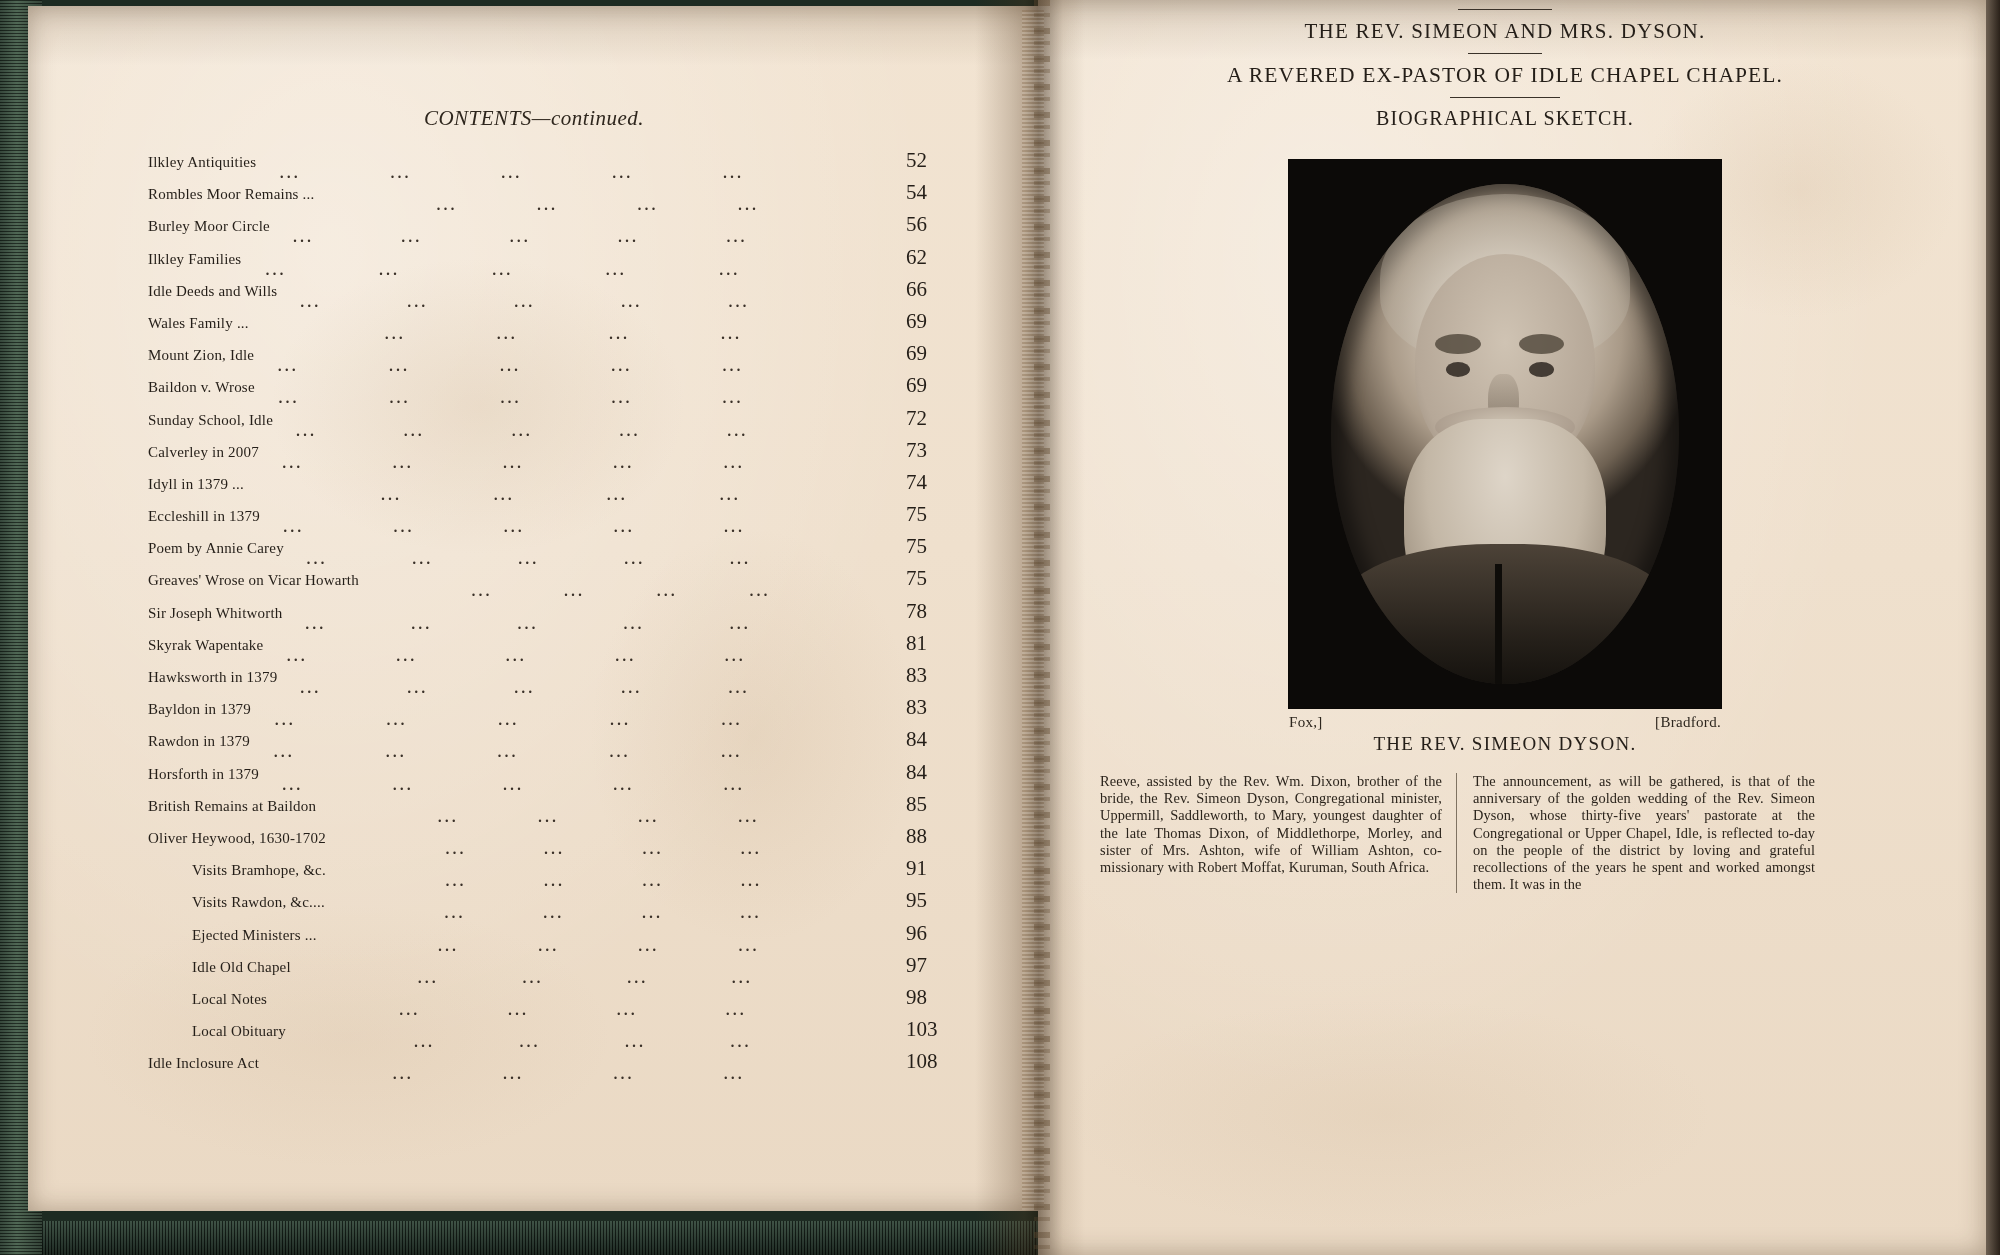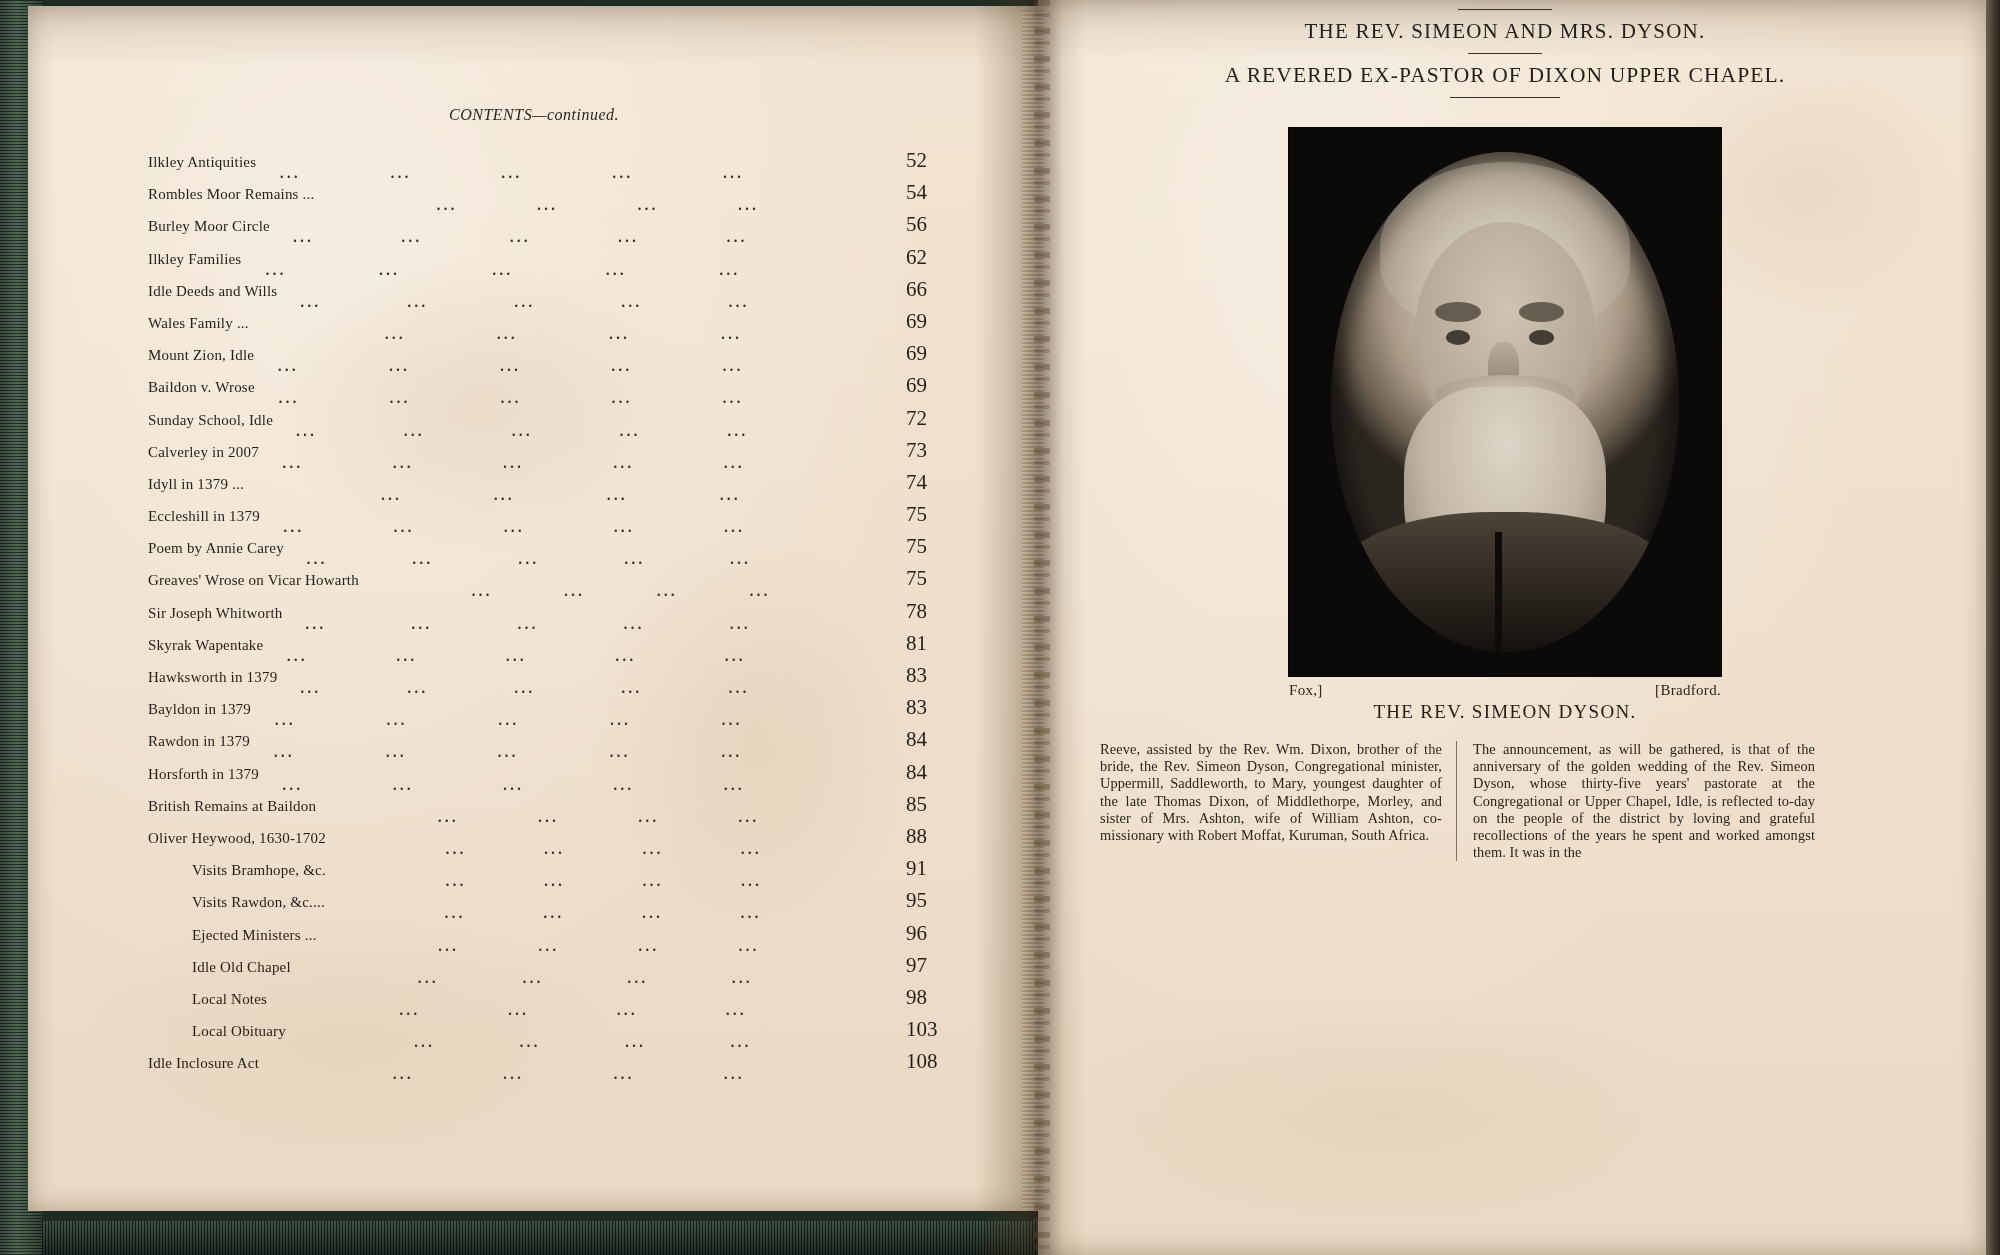--- a/index.html
+++ b/index.html
@@ -60,21 +60,21 @@
   #deckle {
     position:absolute; left:1034px; top:0; width:16px; height:1255px;
     background:repeating-linear-gradient(180deg,
       rgba(120,95,65,.42) 0 6px, rgba(245,232,214,.0) 6px 13px,
       rgba(120,95,65,.30) 13px 17px, rgba(245,232,214,.0) 17px 28px);
   }
 
   
   #contents-heading {
     position:absolute; left:0; right:0; top:100px;
-    text-align:center; font-style:italic; font-size:16px;
+    text-align:center; font-style:italic; font-size:21px;
     letter-spacing:.5px; color:#2e261d;
   }
   #contents-heading .cap { font-style:italic; }
 
   #toc { position:absolute; left:120px; top:142px; width:810px; }
   .toc-row {
     display:flex; align-items:baseline;
     height:32.2px; color:#26201a;
   }
   .toc-label {
@@ -546,23 +546,24 @@
   <div id="deckle"></div>
   <div id="gutter-shadow"></div>
 
   <div id="article">
 
     <div class="rule"></div>
 
     <div class="art-sub">THE REV. SIMEON AND MRS. DYSON.</div>
     <div class="rule short"></div>
 
-    <div class="art-sub2">A REVERED EX-PASTOR OF DIXON  UPPER CHAPEL.</div>
+    <div class="art-sub2">A REVERED EX-PASTOR OF IDLE  CHAPEL CHAPEL.</div>
     <div class="rule wide"></div>
 
+    <div class="art-sub3">BIOGRAPHICAL SKETCH.</div>
 
 
     <div id="portrait-block">
       <div id="portrait-frame">
         <div id="portrait-oval">
           <div id="p-hair"></div>
           <div id="p-face"></div>
           <div id="p-brow-l"></div>
           <div id="p-brow-r"></div>
           <div id="p-eye-l"></div>

